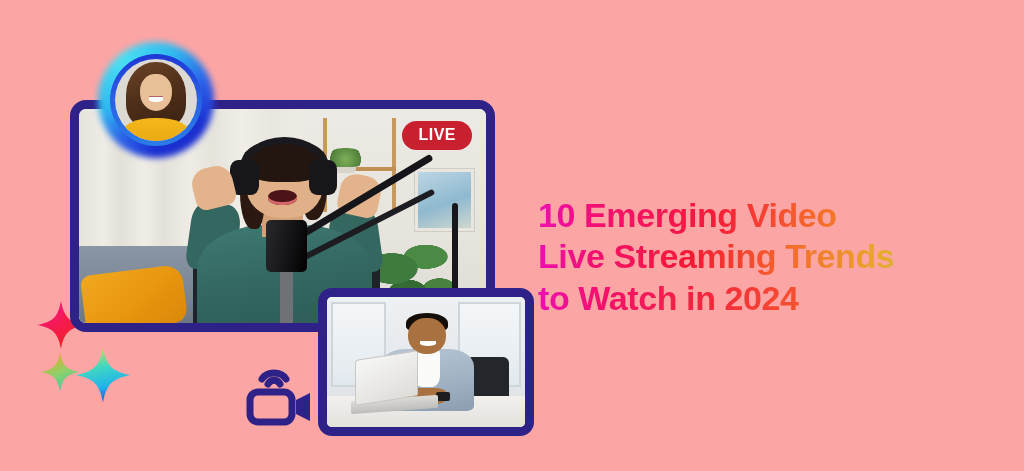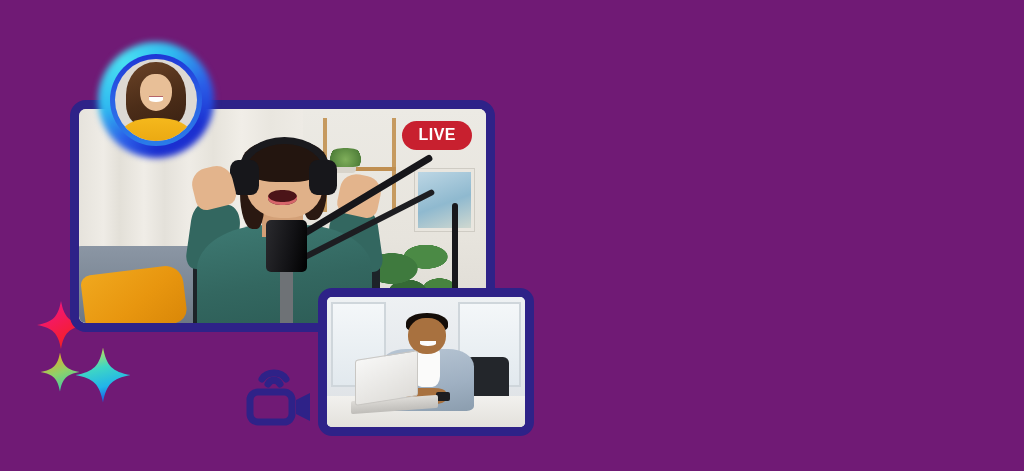--- a/index.html
+++ b/index.html
@@ -11,21 +11,21 @@
     width: 1024px;
     height: 471px;
     overflow: hidden;
     font-family: "Liberation Sans", sans-serif;
   }
 
   .banner {
     position: relative;
     width: 1024px;
     height: 471px;
-    background: #701a75;
+    background: #fca5a5;
   }
 
   
   .sparkle {
     position: absolute;
   }
 
   
   .main-card {
     position: absolute;
@@ -646,14 +646,19 @@
 
   <svg class="cam-icon" viewBox="0 0 76 72">
     <g fill="none" stroke="#2e2288" stroke-width="7" stroke-linecap="round">
       <path d="M20 19 C25 11 39 11 44 19"></path>
       <path d="M26 24 C29 19 35 19 38 24"></path>
     </g>
     <rect x="8" y="32" width="42" height="30" rx="8" fill="none" stroke="#2e2288" stroke-width="7"></rect>
     <path d="M54 40 L68 33 L68 61 L54 54 Z" fill="#2e2288"></path>
   </svg>
 
+  <h1 class="headline">
+    <span class="hl-line hl-1">10 Emerging Video</span>
+    <span class="hl-line hl-2">Live Streaming Trends</span>
+    <span class="hl-line hl-3">to Watch in 2024</span>
+  </h1>
 
 </div>
 
 </body></html>

